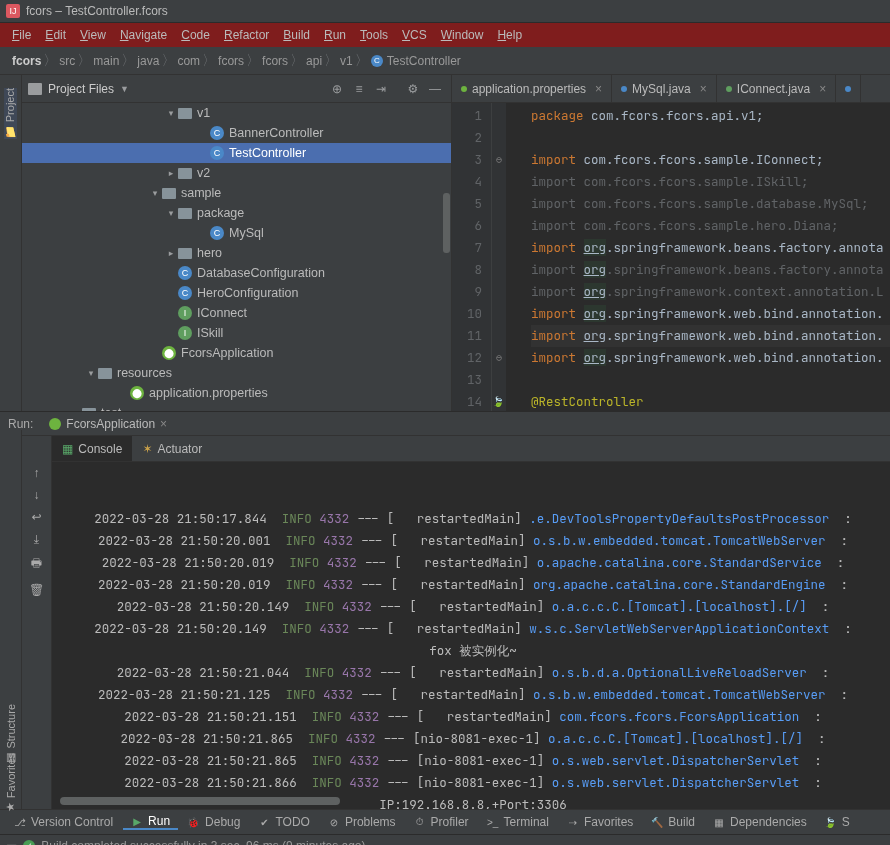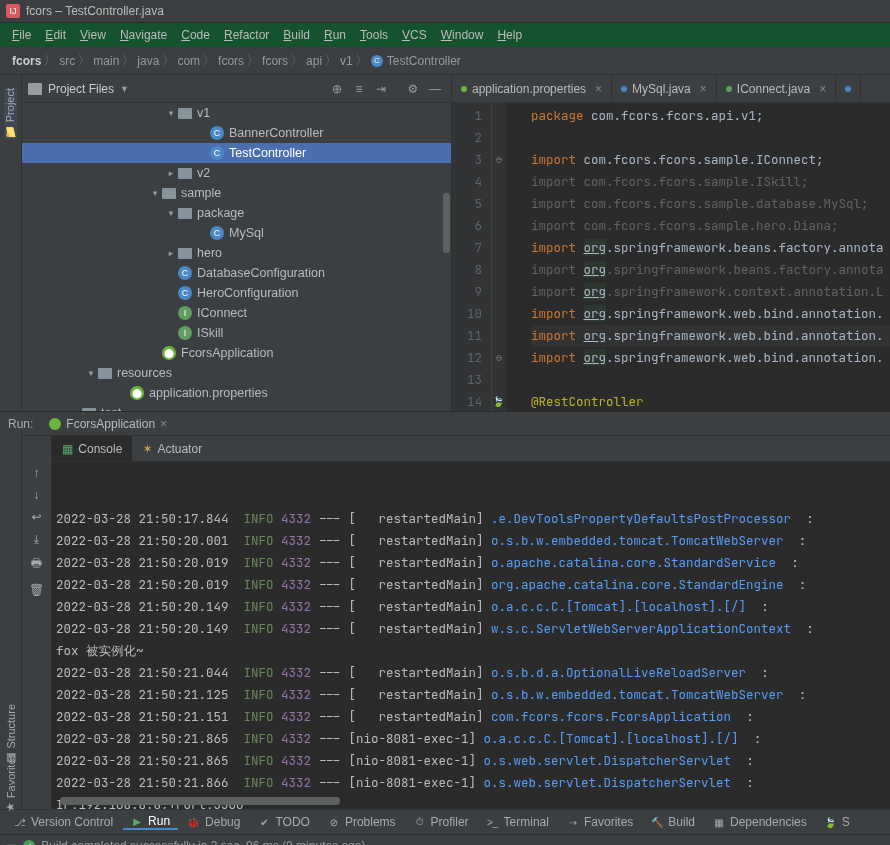--- a/index.html
+++ b/index.html
@@ -1,19 +1,19 @@
 <!DOCTYPE html>
 <html><head>
 <meta charset="utf-8">
 <style>
   * { margin: 0; padding: 0; box-sizing: border-box; }
   html, body { width: 890px; height: 845px; overflow: hidden; font-family: "Segoe UI", Arial, sans-serif; font-size: 12px; background: #3c3f41; color: #bbb; }
   .titlebar { height: 23px; background: #3c3f41; display: flex; align-items: center; padding: 0 6px; color: #bbb; border-bottom: 1px solid #2b2b2b; }
   .titlebar .icon { width: 14px; height: 14px; background: #db5860; border-radius: 2px; margin-right: 6px; font-size: 9px; color: #fff; display: flex; align-items: center; justify-content: center; }
-  .menubar { height: 24px; background: #14532d; display: flex; align-items: center; padding: 0 6px; gap: 2px; }
+  .menubar { height: 24px; background: #7f1d1d; display: flex; align-items: center; padding: 0 6px; gap: 2px; }
   .menubar .menu { padding: 2px 6px; color: #bbb; cursor: default; }
   .menubar .menu u { text-decoration: underline; }
   .breadcrumbs { height: 28px; background: #3c3f41; display: flex; align-items: center; padding: 0 8px; border-bottom: 1px solid #323232; }
   .crumb { color: #999; padding: 0 4px; display: flex; align-items: center; }
   .crumb.first { font-weight: bold; color: #ccc; }
   .crumb-sep { color: #6a6d70; font-size: 14px; margin: 0 -2px; }
   .crumb .ficon { width: 12px; height: 12px; border-radius: 50%; background: #4a88c7; margin-right: 4px; display: inline-flex; align-items: center; justify-content: center; font-size: 8px; color: #fff; }
   .main { display: flex; height: 336px; }
   .gutter-left { width: 22px; background: #3c3f41; border-right: 1px solid #323232; display: flex; flex-direction: column; align-items: center; }
   .gutter-left .rot { transform: rotate(-90deg); transform-origin: center; white-space: nowrap; color: #aaa; margin-top: 32px; font-size: 11px; }
@@ -61,41 +61,41 @@
   .run-tabs .tab .ticon { width: 12px; height: 12px; background: #6db33f; border-radius: 50%; }
   .run-tabs .tab .close { color: #888; font-size: 12px; }
   .run-body { flex: 1; display: flex; min-height: 0; }
   .run-left { width: 22px; background: #3c3f41; border-right: 1px solid #323232; display: flex; flex-direction: column; align-items: center; gap: 8px; padding-top: 6px; }
   .run-left .btn { width: 16px; height: 16px; display: flex; align-items: center; justify-content: center; font-size: 11px; }
   .run-left2 { width: 30px; background: #3c3f41; border-right: 1px solid #323232; display: flex; flex-direction: column; align-items: center; gap: 8px; padding-top: 30px; }
   .run-content { flex: 1; display: flex; flex-direction: column; min-width: 0; }
   .run-subtabs { height: 26px; background: #3c3f41; display: flex; align-items: stretch; border-bottom: 1px solid #323232; }
   .run-subtab { display: flex; align-items: center; padding: 0 10px; gap: 5px; color: #bbb; }
   .run-subtab.sel { background: #2b2b2b; }
-  .console { flex: 1; font-family: "JetBrains Mono","Consolas",monospace; font-size: 12.5px; line-height: 22px; color: #bbb; overflow: hidden; padding: 2px 0 0 4px; position: relative; white-space: pre; }
+  .console { flex: 1; font-family: "JetBrains Mono","Consolas",monospace; font-size: 12.5px; line-height: 22px; color: #bbb; overflow: hidden; padding: 2px 0 0 4px; position: relative; white-space: pre; text-align: center; }
   .cg { color: #bbbbbb; }
   .lv { color: #6a8759; }
   .pid{ color: #9876aa; }
   .src{ color: #589df6; }
   .con-scroll-h { position: absolute; left: 8px; bottom: 4px; height: 8px; width: 280px; background: #5e6161; border-radius: 4px; }
   .statusbar-top { height: 26px; background: #3c3f41; border-top: 1px solid #323232; border-bottom: 1px solid #2b2b2b; display: flex; align-items: center; padding: 0 6px; gap: 2px; overflow: hidden; }
   .sb-item { display: flex; align-items: center; gap: 5px; padding: 0 8px; color: #aaa; white-space: nowrap; }
   .sb-item.sel { color: #fff; border-bottom: 2px solid #4a88c7; }
   .sb-icon { width: 12px; height: 12px; display: inline-flex; align-items: center; justify-content: center; font-size: 10px; }
   .statusbar-bot { height: 22px; background: #3c3f41; display: flex; align-items: center; padding: 0 6px; color: #999; }
   .statusbar-bot .ok { width: 12px; height: 12px; border-radius: 50%; background: #499c54; margin-right: 6px; display: inline-flex; align-items: center; justify-content: center; color: #fff; font-size: 7px; }
   .side-tool-panel { position: absolute; left: 0; top: 430px; bottom: 48px; width: 22px; background: #3c3f41; border-right: 1px solid #323232; display: flex; flex-direction: column; align-items: center; justify-content: flex-end; padding-bottom: 8px; gap: 36px; }
   .side-tool-panel .rot { transform: rotate(-90deg); white-space: nowrap; color: #aaa; font-size: 11px; display: flex; align-items: center; gap: 4px; }
 </style>
 </head>
 <body>
 
 <div class="titlebar">
   <span class="icon">IJ</span>
-  <span>fcors – TestController.java</span>
+  <span>fcors – TestController.fcors</span>
 </div>
 
 <div class="menubar" id="menubar">
     <span class="menu"><u>F</u>ile</span>
     <span class="menu"><u>E</u>dit</span>
     <span class="menu"><u>V</u>iew</span>
     <span class="menu"><u>N</u>avigate</span>
     <span class="menu"><u>C</u>ode</span>
     <span class="menu"><u>R</u>efactor</span>
     <span class="menu"><u>B</u>uild</span>

